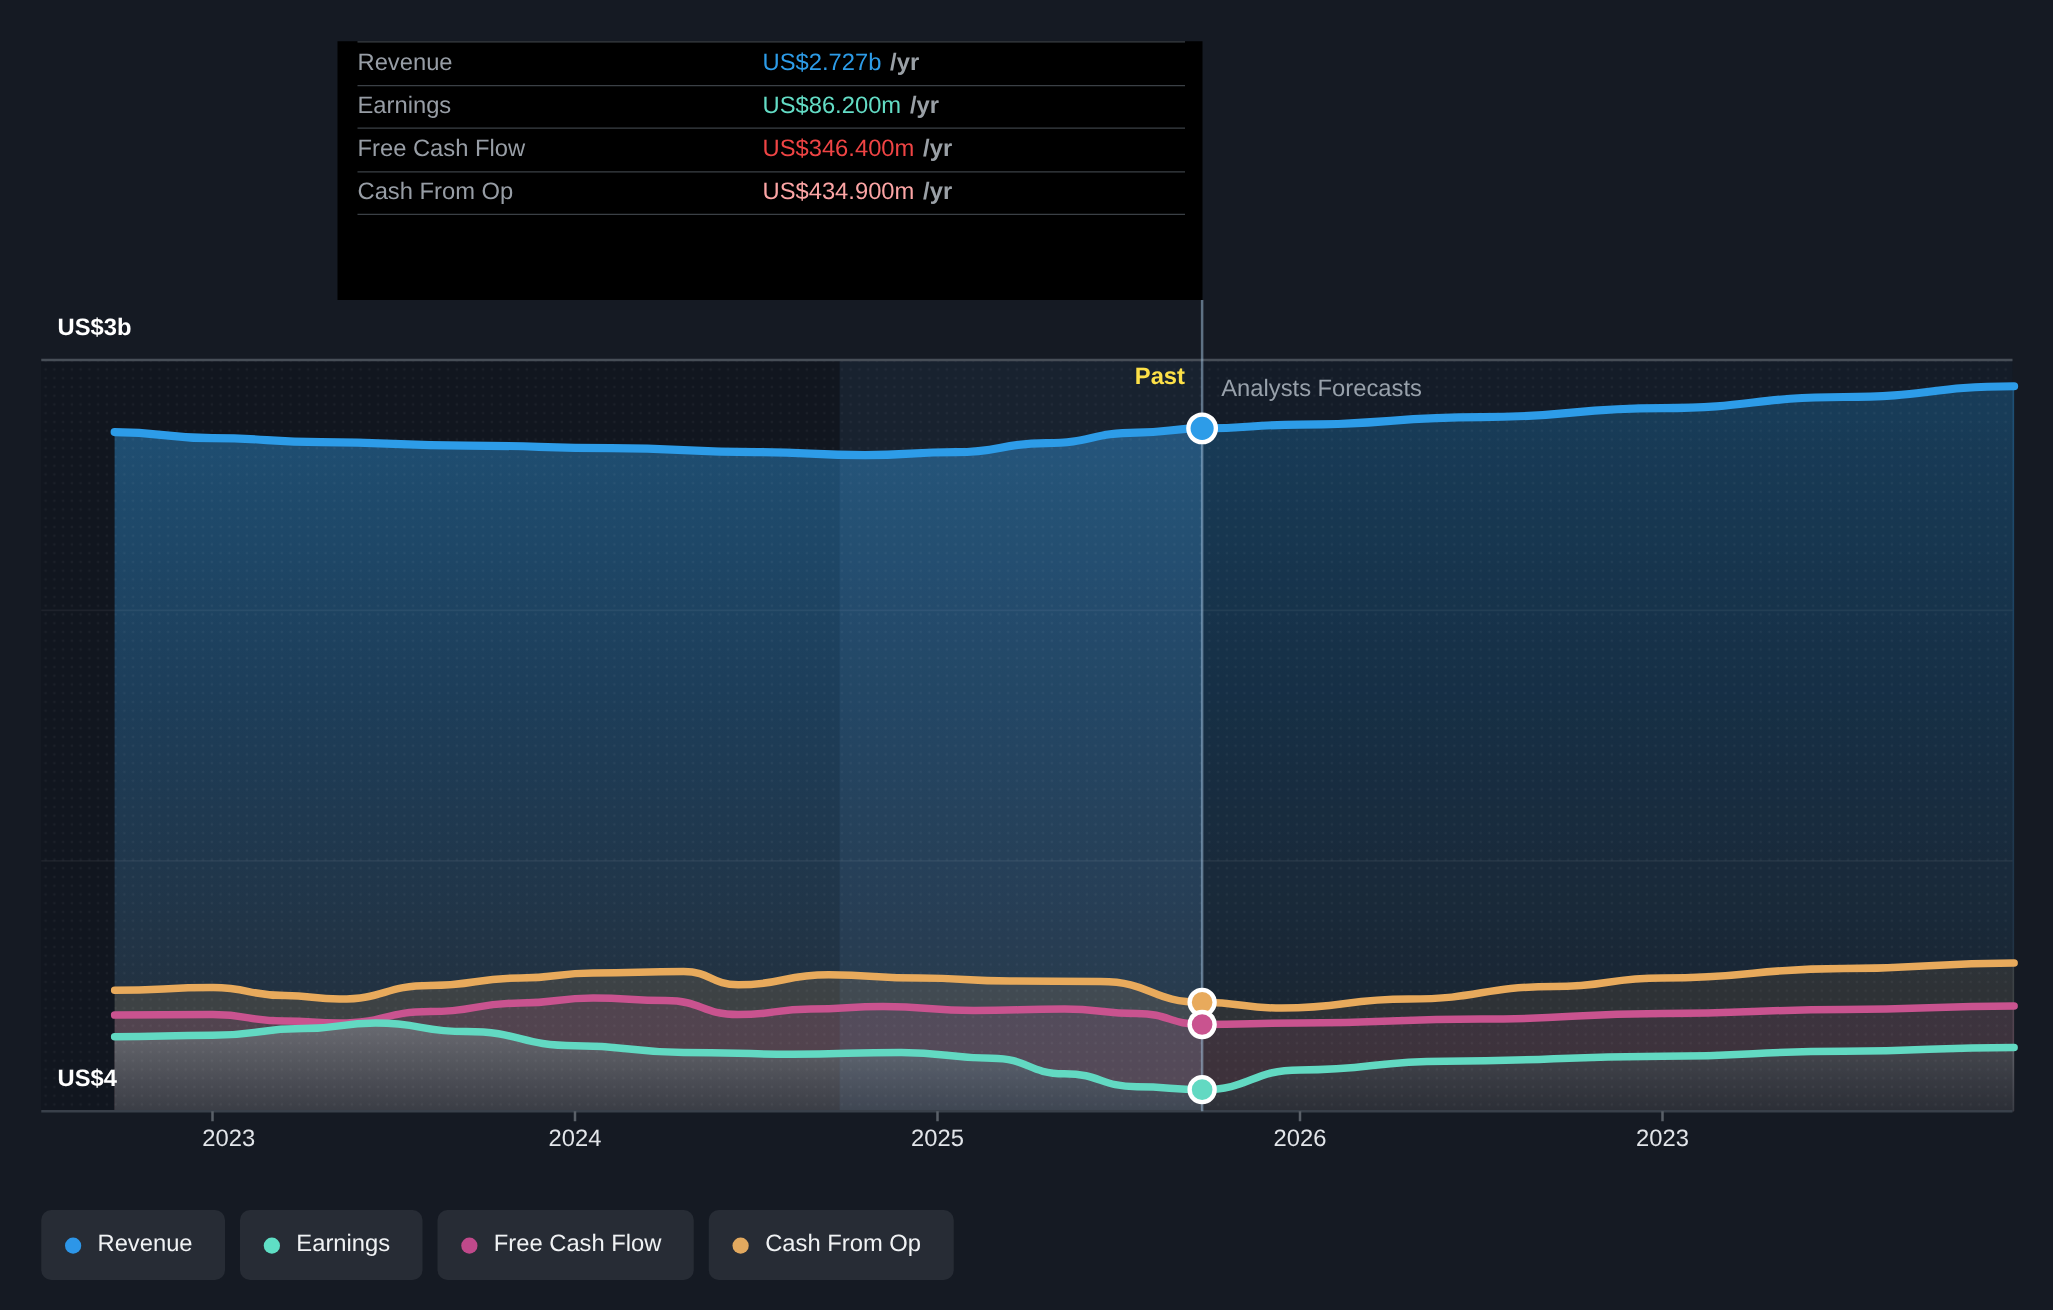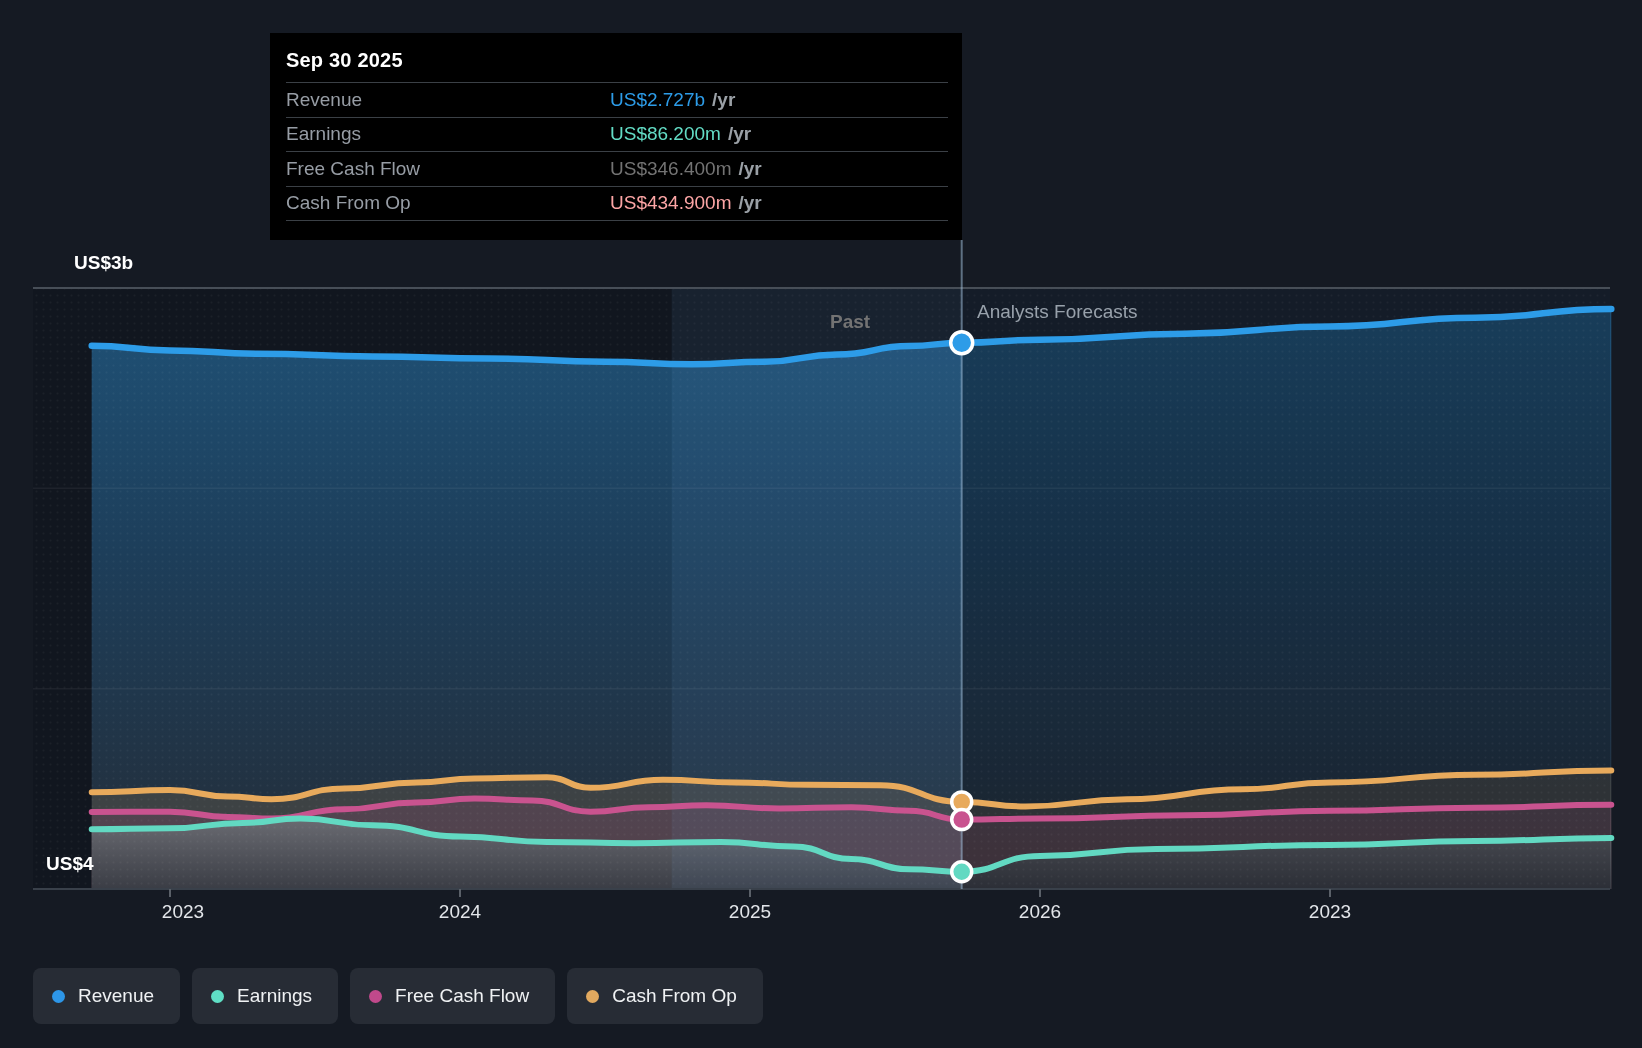--- a/index.html
+++ b/index.html
@@ -24,25 +24,25 @@
     height:33.5px;margin:0 14px 0 16px;border-top:1px solid #3b4046;
     display:flex;align-items:center;font-size:19px;
   }
   .t-row .t-label{width:324px;color:#979da5;font-weight:400;}
   .t-row .t-val{font-weight:400;}
   .t-row .t-suffix{color:#9aa0a6;font-weight:700;margin-left:7px;}
   .t-end{height:0;margin:0 14px 0 16px;border-top:1px solid #3b4046;}
 
   
   .y-label{position:absolute;left:46px;color:#fff;font-size:19px;font-weight:700;z-index:3;}
-  .y-top{top:252px;margin-left:28px;}
+  .y-top{top:252px;}
   .y-zero{top:853px;}
   .past-label{
-    position:absolute;left:830px;top:311px;width:118px;text-align:left;
-    color:#737373;font-size:19px;font-weight:700;z-index:3;
+    position:absolute;left:830px;top:291px;width:118px;text-align:right;
+    color:#fde047;font-size:19px;font-weight:700;z-index:3;
   }
   .forecast-label{
     position:absolute;left:977px;top:301px;
     color:#98a1ab;font-size:19px;font-weight:400;z-index:3;
   }
   .x-tick-label{
     position:absolute;top:901px;transform:translateX(-50%);
     color:#e2e5e9;font-size:19px;font-weight:400;z-index:3;
   }
 
@@ -113,35 +113,34 @@
   <div class="past-label">Past</div>
   <div class="forecast-label">Analysts Forecasts</div>
 
   <div class="x-tick-label" style="left:183px">2023</div>
   <div class="x-tick-label" style="left:460px">2024</div>
   <div class="x-tick-label" style="left:750px">2025</div>
   <div class="x-tick-label" style="left:1040px">2026</div>
   <div class="x-tick-label" style="left:1330px">2023</div>
 
   <div class="tooltip">
-    <div class="t-title">Sep 30 2025</div>
 
     <div class="t-row">
       <span class="t-label">Revenue</span>
       <span class="t-val" style="color: rgb(45, 156, 232);">US$2.727b</span>
       <span class="t-suffix">/yr</span>
     </div>
     <div class="t-row">
       <span class="t-label">Earnings</span>
       <span class="t-val" style="color: rgb(99, 220, 197);">US$86.200m</span>
       <span class="t-suffix">/yr</span>
     </div>
     <div class="t-row">
       <span class="t-label">Free Cash Flow</span>
-      <span class="t-val" style="color: #737373;">US$346.400m</span>
+      <span class="t-val" style="color: #ef4444;">US$346.400m</span>
       <span class="t-suffix">/yr</span>
     </div>
     <div class="t-row">
       <span class="t-label">Cash From Op</span>
       <span class="t-val" style="color: #fca5a5;">US$434.900m</span>
       <span class="t-suffix">/yr</span>
     </div>
     <div class="t-end"></div>
   </div>
 

